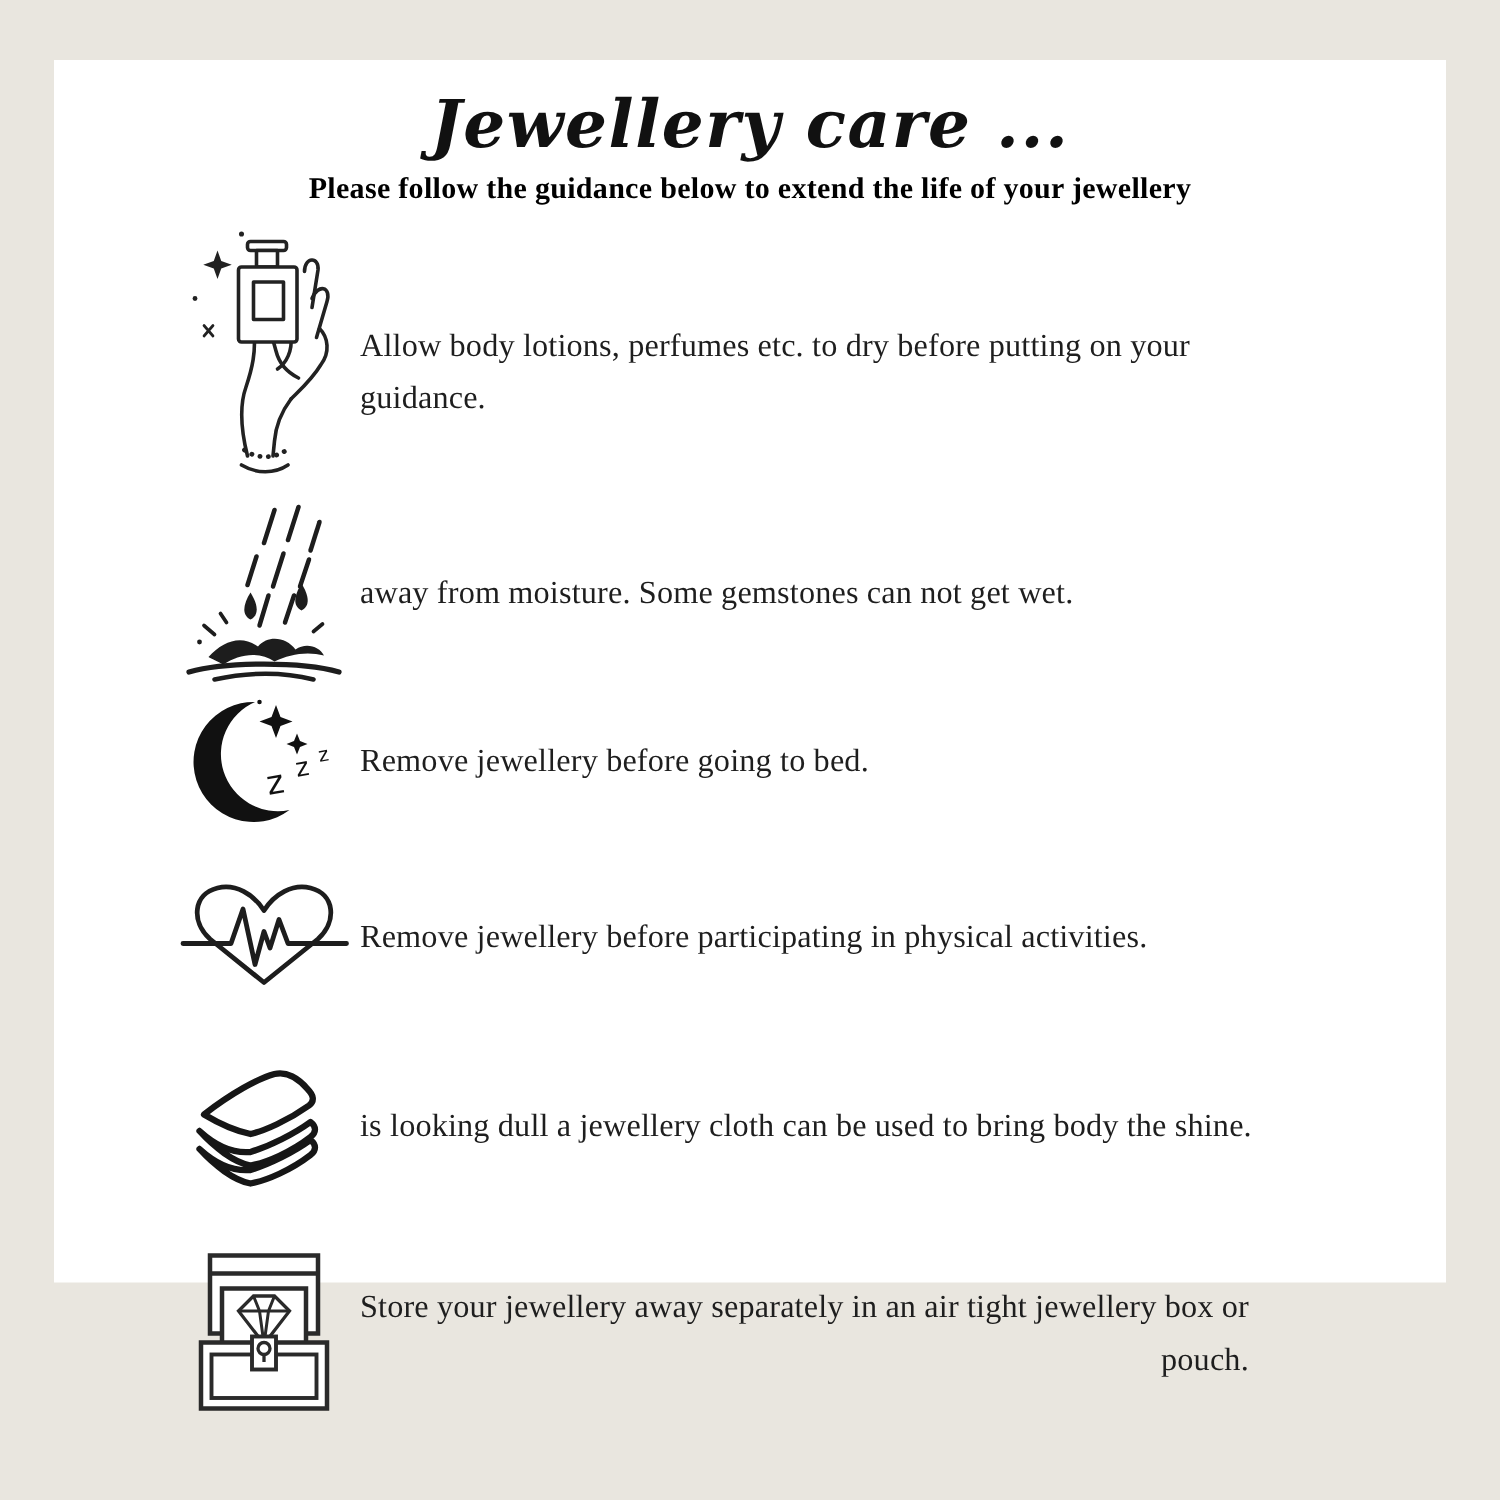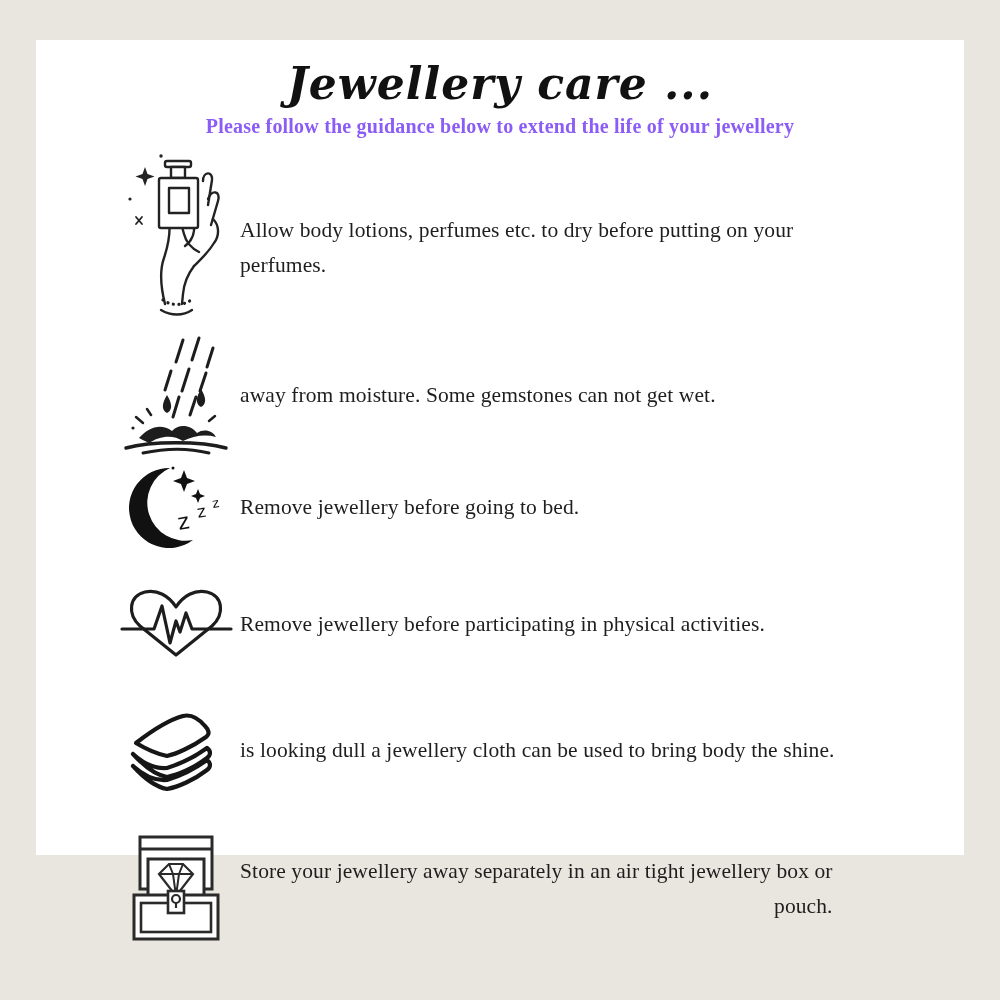--- a/index.html
+++ b/index.html
@@ -28,21 +28,21 @@
     letter-spacing: 1px;
     color: #111;
   }
   .subtitle {
     text-align: center;
     font-size: 20px;
     font-weight: 600;
     letter-spacing: 0.2px;
     margin-top: 4px;
     line-height: 26px;
-    color: #8b5cf6;
+    color: #000000;
   }
   .rows { padding-left: 76px; }
   .row { display: flex; align-items: center; }
   .icon-cell { flex: 0 0 128px; width: 128px; display: flex; justify-content: center; }
   .text {
     font-size: 21.5px;
     line-height: 35px;
     letter-spacing: 0.1px;
   }
   .text div { white-space: nowrap; }
@@ -80,21 +80,21 @@
           <path d="M42 153 C50 159 62 159 70 153" stroke-dasharray="0.1 5.5" stroke-width="3.2"></path>
           <path d="M40 163 C50 169 62 169 71 163"></path>
           <rect x="44" y="14" width="26" height="6" rx="2" fill="#fff"></rect>
           <rect x="50" y="20" width="14" height="11" fill="#fff"></rect>
           <rect x="38" y="31" width="39" height="50" rx="2" fill="#fff"></rect>
           <rect x="48" y="41" width="20" height="25" fill="#fff"></rect>
         </svg>
       </div>
       <div class="text">
         <div>Allow body lotions, perfumes etc. to dry before putting on your</div>
-        <div>perfumes.</div>
+        <div>guidance.</div>
       </div>
     </div>
 
     <div class="row row2">
       <div class="icon-cell">
         <svg width="110" height="120" viewBox="0 0 110 120" fill="none" stroke="#1d1d1d" stroke-width="3" stroke-linecap="round">
           <path d="M62 5 L55 27"></path>
             <path d="M78 3 L71 25"></path>
             <path d="M92 13 L86 32"></path>
           <path d="M50 36 L44 55"></path>

